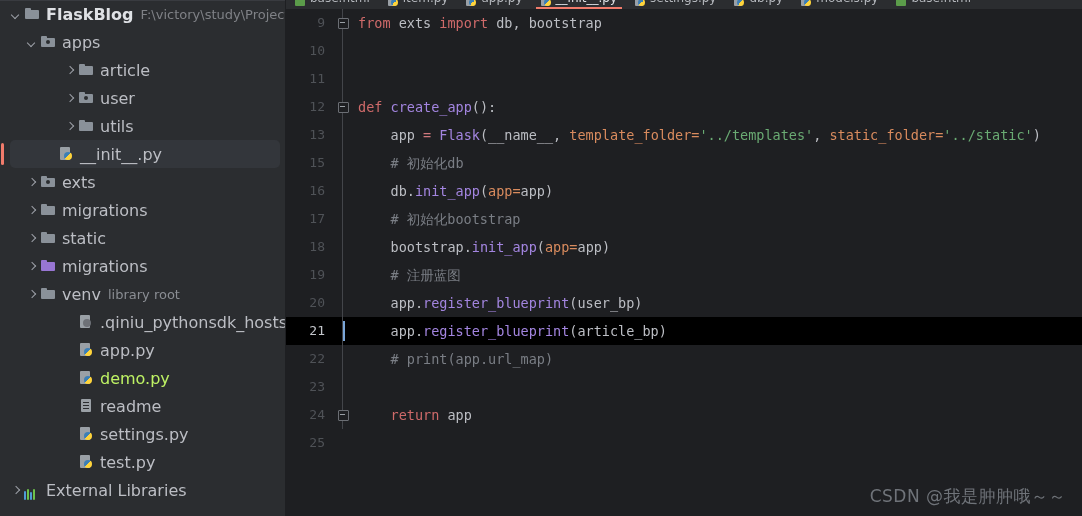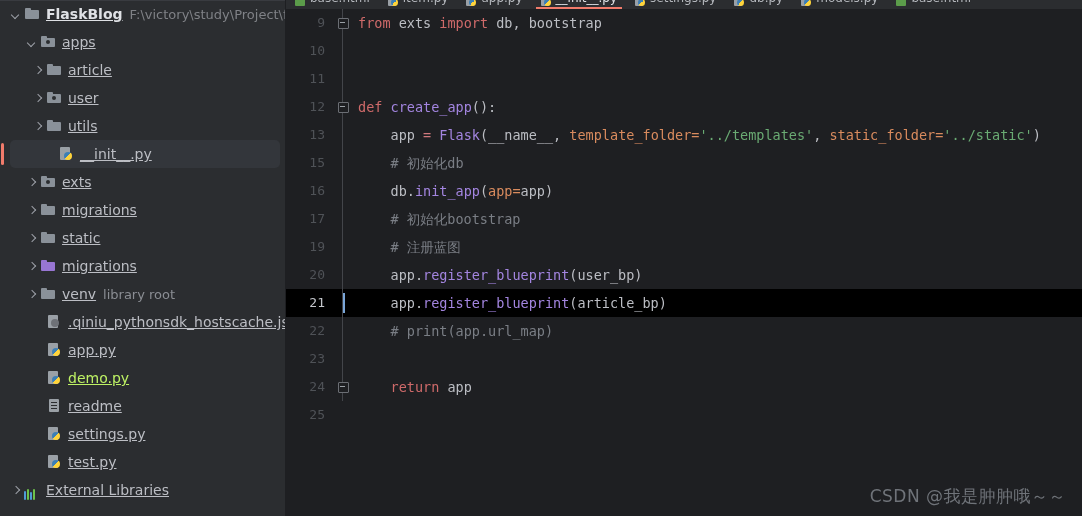--- a/index.html
+++ b/index.html
@@ -91,30 +91,30 @@
     background:#6e7177;
   }
   
   .ico.lib{display:flex;align-items:flex-end;gap:1px;padding-top:3px;}
   .ico.lib i{display:block;width:2px;border-radius:1px;}
   .ico.lib i:nth-child(1){height:9px;background:#4f9ad6;}
   .ico.lib i:nth-child(2){height:11px;background:#6cc24a;}
   .ico.lib i:nth-child(3){height:8px;background:#4f9ad6;}
   .ico.lib i:nth-child(4){height:11px;background:#6cc24a;}
 
-  .lbl{font-size:14px;color:#bcbec4;text-decoration:underline;}
+  .lbl{font-size:16px;color:#bcbec4;}
   .lbl.bold{font-weight:bold;color:#dfe1e5;}
   .lbl.orange{color:#bef264;}
   .sub{font-size:13px;color:#7f8186;margin-left:7px;}
   .sub2{font-size:13px;color:#8a8d93;margin-left:7px;}
 
   
   .d0{padding-left:10px;}
   .d1{padding-left:26px;align-items:center;}
-  .d2{padding-left:32px;}
+  .d2{padding-left:32px;margin-left:32px;}
   .d2.selected{padding-left:34px;}
 
   
   .editor{
     flex:1 1 auto;height:516px;background:#1e1f22;position:relative;overflow:hidden;
   }
   .tabbar{
     height:9px;background:#2b2d30;position:relative;overflow:hidden;
     display:flex;align-items:flex-end;
   }
@@ -351,20 +351,21 @@
     <div class="codewrap">
       <div class="codearea" id="codearea">
           <div class="cl"><div class="gut">9</div><div class="fold"><span class="vline"></span><span class="box"></span></div><div class="src"><span class="kw">from</span><span class="txt"> exts </span><span class="kw">import</span><span class="txt"> db, bootstrap</span></div></div>
           <div class="cl"><div class="gut">10</div><div class="fold"><span class="vline"></span></div><div class="src"></div></div>
           <div class="cl"><div class="gut">11</div><div class="fold"><span class="vline"></span></div><div class="src"></div></div>
           <div class="cl"><div class="gut">12</div><div class="fold"><span class="vline"></span><span class="box"></span></div><div class="src"><span class="kw">def</span><span class="txt"> </span><span class="fn">create_app</span><span class="txt">():</span></div></div>
           <div class="cl"><div class="gut">13</div><div class="fold"><span class="vline"></span></div><div class="src"><span class="txt">    app </span><span class="kw2">=</span><span class="txt"> </span><span class="cls">Flask</span><span class="txt">(__name__, </span><span class="kwarg">template_folder</span><span class="kwarg">=</span><span class="str">'../templates'</span><span class="txt">, </span><span class="kwarg">static_folder</span><span class="kwarg">=</span><span class="str">'../static'</span><span class="txt">)</span></div></div>
           <div class="cl"><div class="gut">15</div><div class="fold"><span class="vline"></span></div><div class="src"><span class="cmt">    # 初始化db</span></div></div>
           <div class="cl"><div class="gut">16</div><div class="fold"><span class="vline"></span></div><div class="src"><span class="txt">    db.</span><span class="fn">init_app</span><span class="txt">(</span><span class="kwarg">app</span><span class="kwarg">=</span><span class="txt">app)</span></div></div>
           <div class="cl"><div class="gut">17</div><div class="fold"><span class="vline"></span></div><div class="src"><span class="cmt">    # 初始化bootstrap</span></div></div>
+          <div class="cl"><div class="gut">18</div><div class="fold"><span class="vline"></span></div><div class="src"><span class="txt">    bootstrap.</span><span class="fn">init_app</span><span class="txt">(</span><span class="kwarg">app</span><span class="kwarg">=</span><span class="txt">app)</span></div></div>
           <div class="cl"><div class="gut">19</div><div class="fold"><span class="vline"></span></div><div class="src"><span class="cmt">    # 注册蓝图</span></div></div>
           <div class="cl"><div class="gut">20</div><div class="fold"><span class="vline"></span></div><div class="src"><span class="txt">    app.</span><span class="fn">register_blueprint</span><span class="txt">(user_bp)</span></div></div>
           <div class="cl cur"><div class="gut">21</div><div class="fold"><span class="vline"></span></div><div class="src"><span class="txt">    app.</span><span class="fn">register_blueprint</span><span class="txt">(article_bp)</span></div><span class="caret"></span></div>
           <div class="cl"><div class="gut">22</div><div class="fold"><span class="vline"></span></div><div class="src"><span class="cmt">    # print(app.url_map)</span></div></div>
           <div class="cl"><div class="gut">23</div><div class="fold"><span class="vline"></span></div><div class="src"></div></div>
           <div class="cl"><div class="gut">24</div><div class="fold"><span class="vline"></span><span class="tee"></span></div><div class="src"><span class="txt">    </span><span class="kw">return</span><span class="txt"> app</span></div></div>
           <div class="cl"><div class="gut">25</div><div class="fold"></div><div class="src"></div></div>
         </div>
       <div class="watermark">CSDN @我是肿肿哦～～</div>
     </div>

